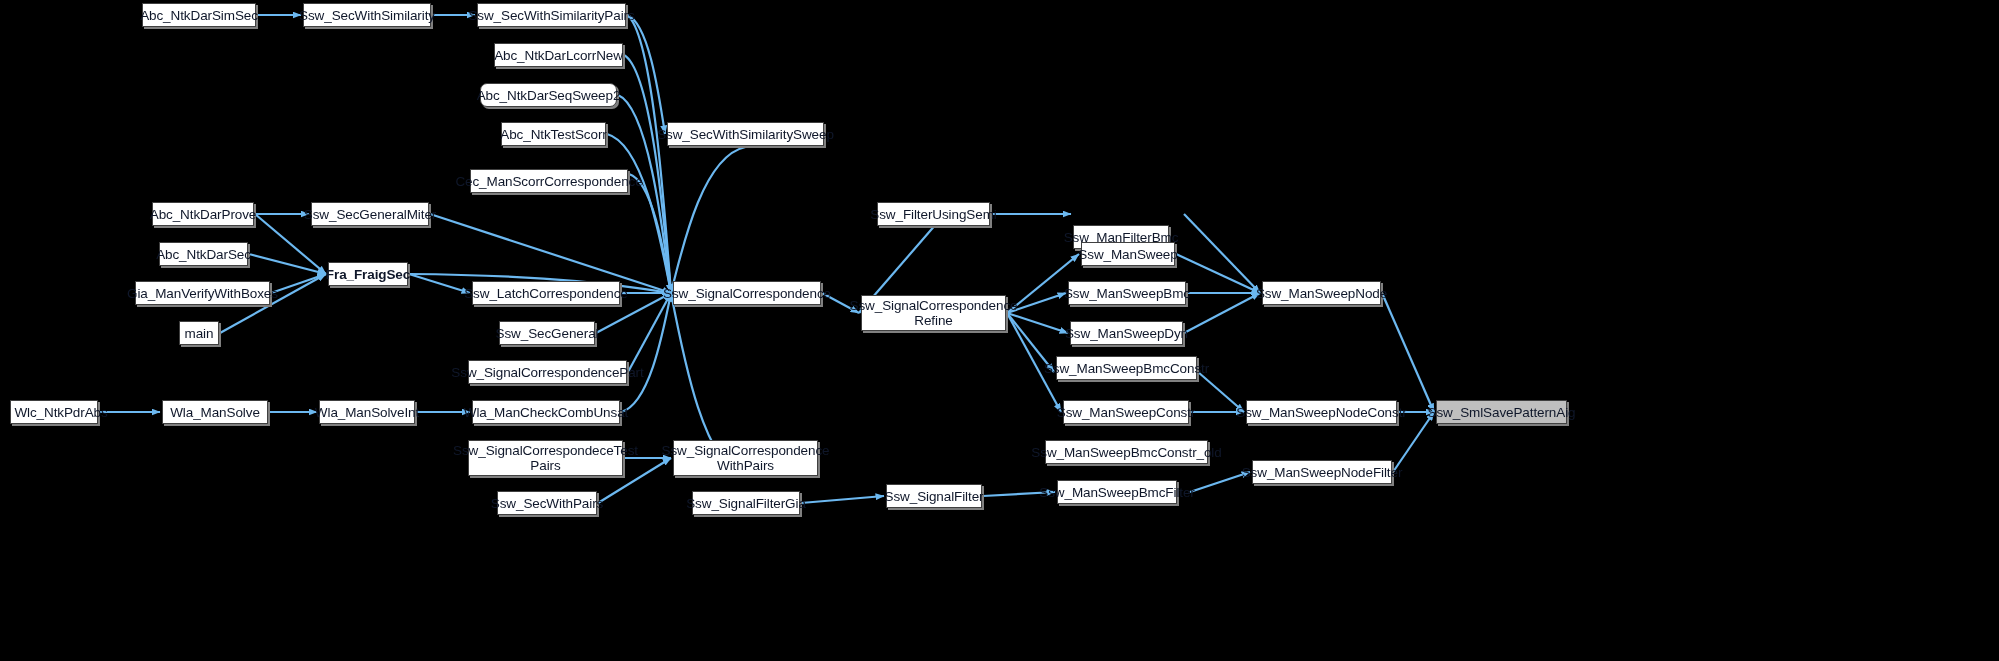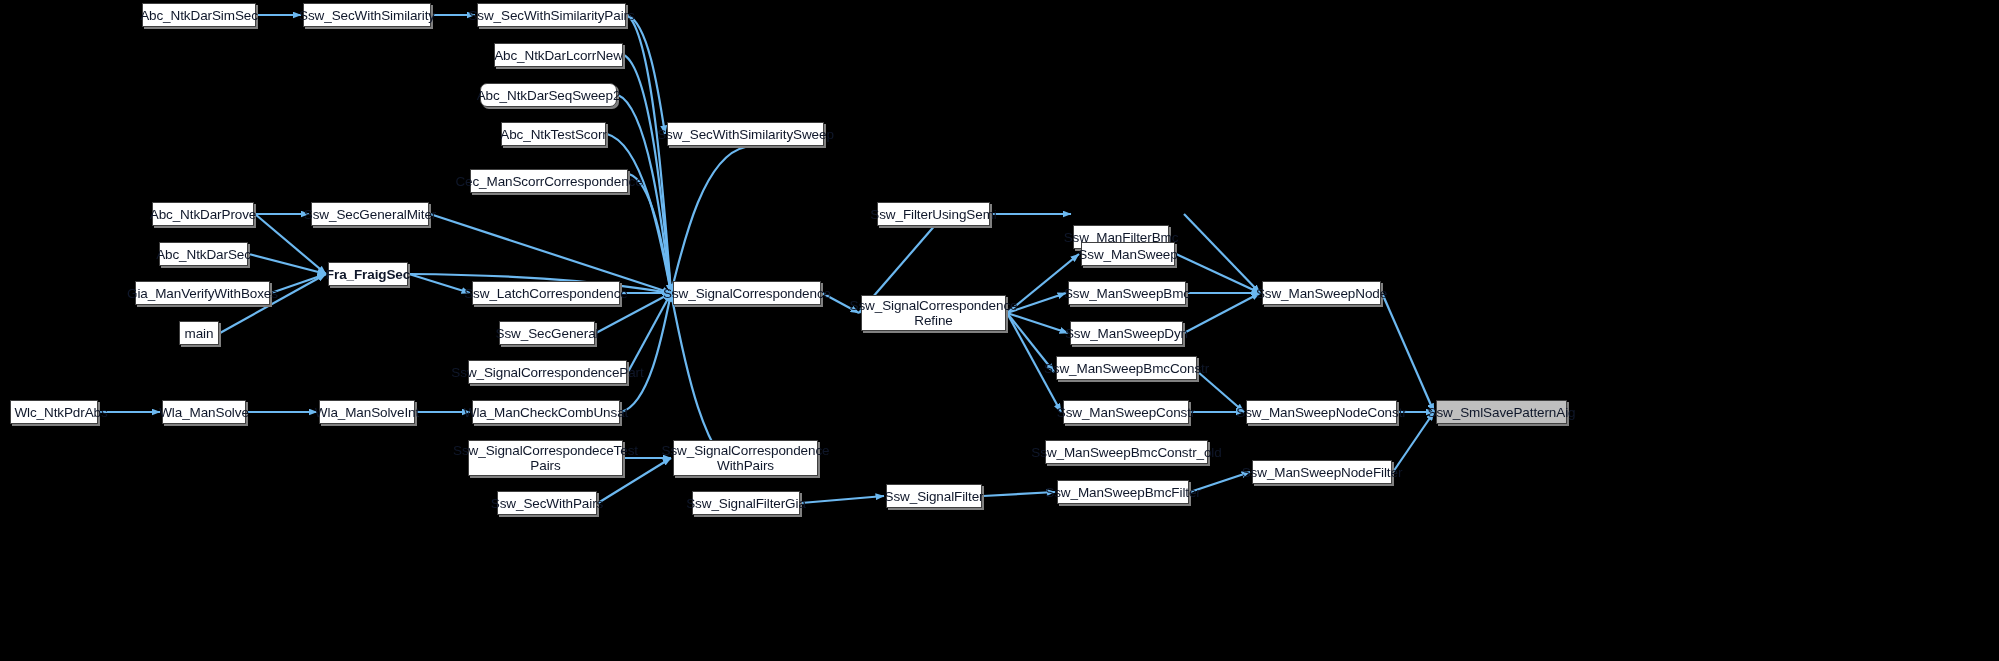--- a/index.html
+++ b/index.html
@@ -103,40 +103,40 @@
       <div class="node" style="left: 152px; top: 202px; width: 102px; height: 24px;">Abc_NtkDarProve</div>
       <div class="node" style="left: 311px; top: 202px; width: 118px; height: 24px;">Ssw_SecGeneralMiter</div>
       <div class="node" style="left: 159px; top: 242px; width: 89px; height: 24px;">Abc_NtkDarSec</div>
       <div class="node" style="left: 135px; top: 281px; width: 135px; height: 24px;">Gia_ManVerifyWithBoxes</div>
       <div class="node" style="left: 179px; top: 321px; width: 40px; height: 24px;">main</div>
       <div class="node" style="left: 328px; top: 262px; width: 80px; height: 24px; font-weight: bold;">Fra_FraigSec</div>
       <div class="node" style="left: 472px; top: 281px; width: 148px; height: 24px;">Ssw_LatchCorrespondence</div>
       <div class="node" style="left: 499px; top: 321px; width: 96px; height: 24px;">Ssw_SecGeneral</div>
       <div class="node" style="left: 468px; top: 360px; width: 159px; height: 24px;">Ssw_SignalCorrespondencePart</div>
       <div class="node" style="left: 10px; top: 400px; width: 88px; height: 24px; padding-left: 14px;">Wlc_NtkPdrAbs</div>
-      <div class="node" style="left: 162px; top: 400px; width: 84px; height: 24px;">Wla_ManSolve</div>
+      <div class="node" style="left: 162px; top: 400px; width: 106px; height: 24px;">Wla_ManSolve</div>
       <div class="node" style="left: 319px; top: 400px; width: 96px; height: 24px;">Wla_ManSolveInt</div>
       <div class="node" style="left: 472px; top: 400px; width: 148px; height: 24px;">Wla_ManCheckCombUnsat</div>
       <div class="node" style="left: 468px; top: 440px; width: 155px; height: 36px;">Ssw_SignalCorrespondeceTest
 Pairs</div>
       <div class="node" style="left: 497px; top: 491px; width: 100px; height: 24px;">Ssw_SecWithPairs</div>
       <div class="node" style="left: 673px; top: 281px; width: 148px; height: 24px;">Ssw_SignalCorrespondence</div>
       <div class="node" style="left: 673px; top: 440px; width: 145px; height: 36px;">Ssw_SignalCorrespondence
 WithPairs</div>
       <div class="node" style="left: 692px; top: 491px; width: 108px; height: 24px; text-align: center;">Ssw_SignalFilterGia</div>
       <div class="node" style="left: 861px; top: 295px; width: 145px; height: 36px;">Ssw_SignalCorrespondence
 Refine</div>
       <div class="node" style="left: 886px; top: 484px; width: 96px; height: 24px;">Ssw_SignalFilter</div>
       <div class="node" style="left: 877px; top: 202px; width: 113px; height: 24px;">Ssw_FilterUsingSemi</div>
       <div class="node" style="left: 1073px; top: 202px; width: 96px; height: 24px; margin-top: 23px;">Ssw_ManFilterBmc</div>
       <div class="node" style="left: 1081px; top: 242px; width: 94px; height: 24px;">Ssw_ManSweep</div>
       <div class="node" style="left: 1068px; top: 281px; width: 118px; height: 24px;">Ssw_ManSweepBmc</div>
       <div class="node" style="left: 1070px; top: 321px; width: 113px; height: 24px;">Ssw_ManSweepDyn</div>
       <div class="node" style="left: 1056px; top: 356px; width: 141px; height: 24px;">Ssw_ManSweepBmcConstr</div>
       <div class="node" style="left: 1063px; top: 400px; width: 126px; height: 24px;">Ssw_ManSweepConstr</div>
       <div class="node" style="left: 1045px; top: 440px; width: 163px; height: 24px;">Ssw_ManSweepBmcConstr_old</div>
-      <div class="node" style="left: 1057px; top: 480px; width: 132px; height: 24px;">Ssw_ManSweepBmcFilter</div>
+      <div class="node" style="left: 1057px; top: 480px; width: 120px; height: 24px;">Ssw_ManSweepBmcFilter</div>
       <div class="node" style="left: 1262px; top: 281px; width: 119px; height: 24px;">Ssw_ManSweepNode</div>
       <div class="node" style="left: 1246px; top: 400px; width: 151px; height: 24px;">Ssw_ManSweepNodeConstr</div>
       <div class="node" style="left: 1252px; top: 460px; width: 140px; height: 24px;">Ssw_ManSweepNodeFilter</div>
       <div class="node highlight" style="left: 1436px; top: 400px; width: 131px; height: 24px;">Ssw_SmlSavePatternAig</div>
     </div>
 </div>
 
 </body></html>

